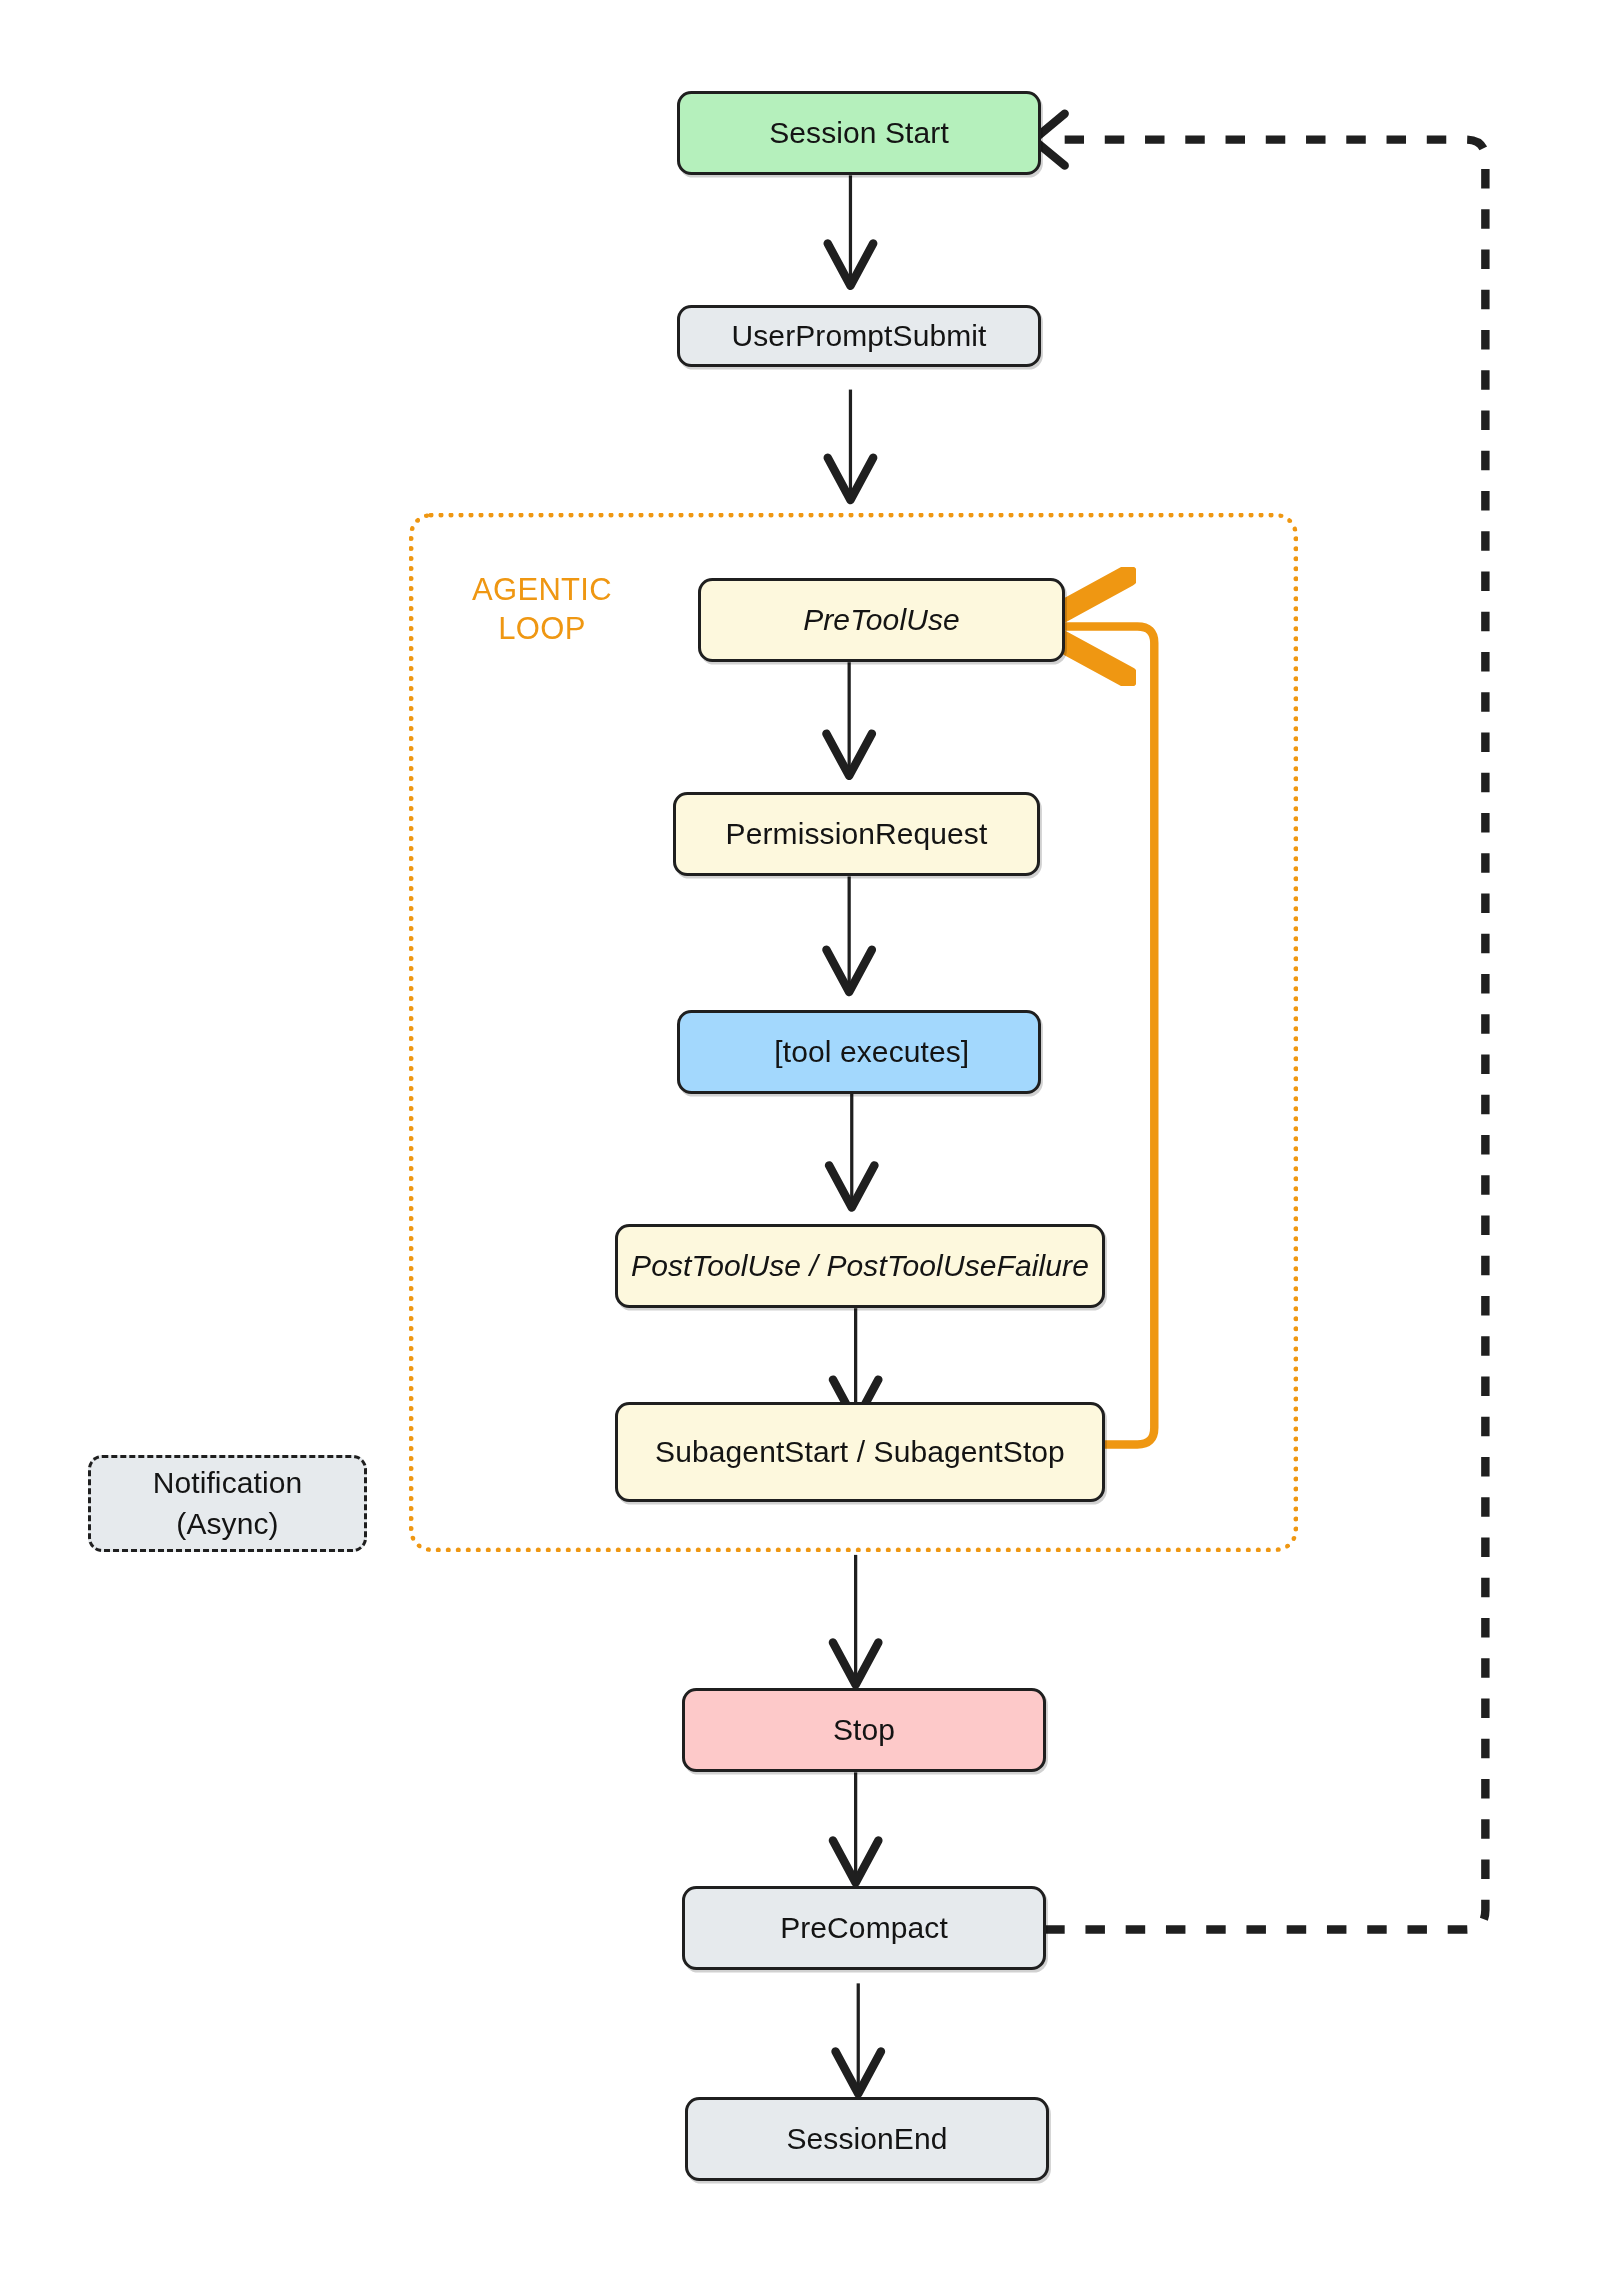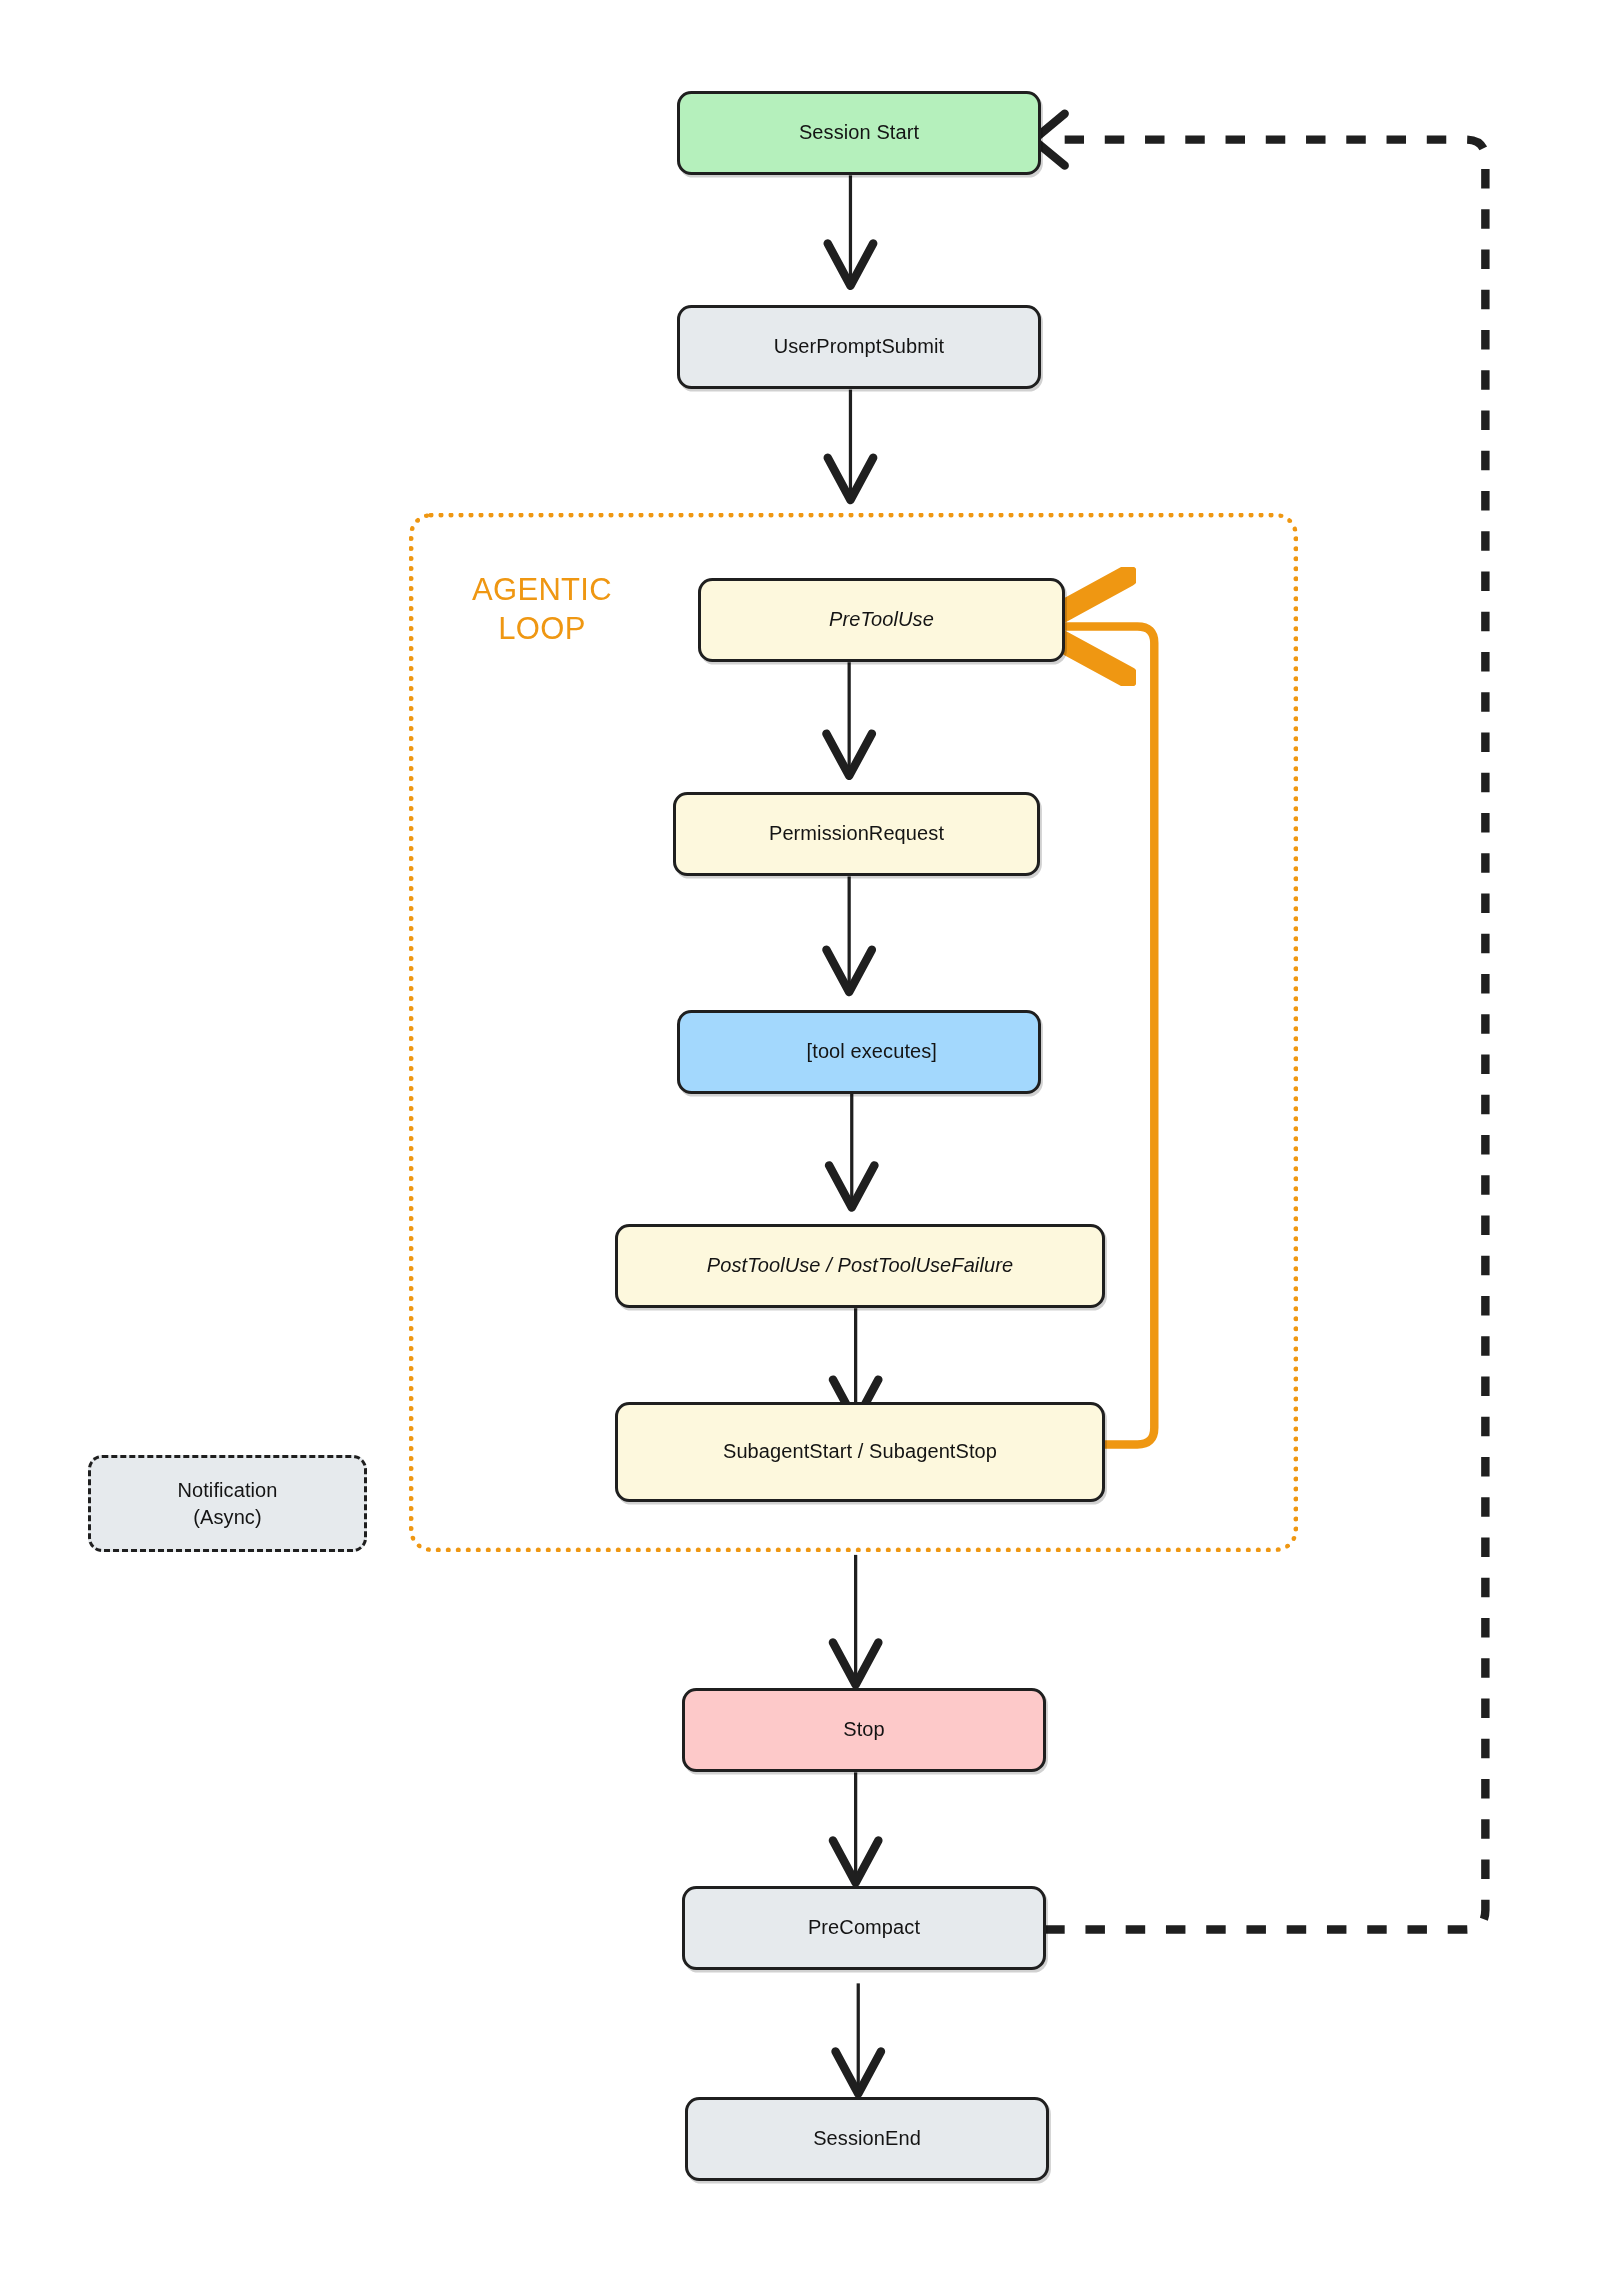--- a/index.html
+++ b/index.html
@@ -29,21 +29,21 @@
   
   .node {
     position: absolute;
     box-sizing: border-box;
     display: flex;
     align-items: center;
     justify-content: center;
     text-align: center;
     border: 3.2px solid #1f1f1f;
     border-radius: 14.3px;
-    font-size: 20px;
+    font-size: 30px;
     color: #141414;
     letter-spacing: 0.1px;
     line-height: 1.18;
     padding: 0 10.4px;
     box-shadow: 1.9px 2.6px 0 rgba(0,0,0,0.18);
   }
   .node.green  { background: #b5f0bc; }
   .node.grey   { background: #e6eaed; }
   .node.yellow { background: #fdf8dd; }
   .node.blue   { background: #a3d8fd; padding-left: 36px; }
@@ -142,21 +142,21 @@
       <path d="M1640 175 L1592 215 L1640 255" fill="none" stroke="#1f1f1f" stroke-width="13" stroke-linecap="round" stroke-linejoin="round"></path>
     </g>
   </svg>
 
   <div id="agentic-loop" style="left:409px; top:513px; width:889px; height:1039px;"></div>
   <div id="agentic-loop-label" style="left:448px; top:571px; width:188px;">AGENTIC
 LOOP</div>
 
   <div class="node green" style="left:677px; top:91px; width:364px; height:84px;">Session Start</div>
 
-  <div class="node grey" style="left:677px; top:305px; width:364px; height:84px;">UserPromptSubmit</div>
+  <div class="node grey" style="left:677px; top:305px; width:364px; height:62px;">UserPromptSubmit</div>
 
   <div class="node yellow" style="left:698px; top:578px; width:367px; height:84px;font-style:italic;">PreToolUse</div>
 
   <div class="node yellow" style="left:673px; top:792px; width:367px; height:84px;">PermissionRequest</div>
 
   <div class="node blue" style="left:677px; top:1010px; width:364px; height:84px;">[tool executes]</div>
 
   <div class="node yellow" style="left:615px; top:1224px; width:490px; height:84px;font-style:italic;">PostToolUse / PostToolUseFailure</div>
 
   <div class="node yellow" style="left:615px; top:1402px; width:490px; height:100px;">SubagentStart / SubagentStop</div>

